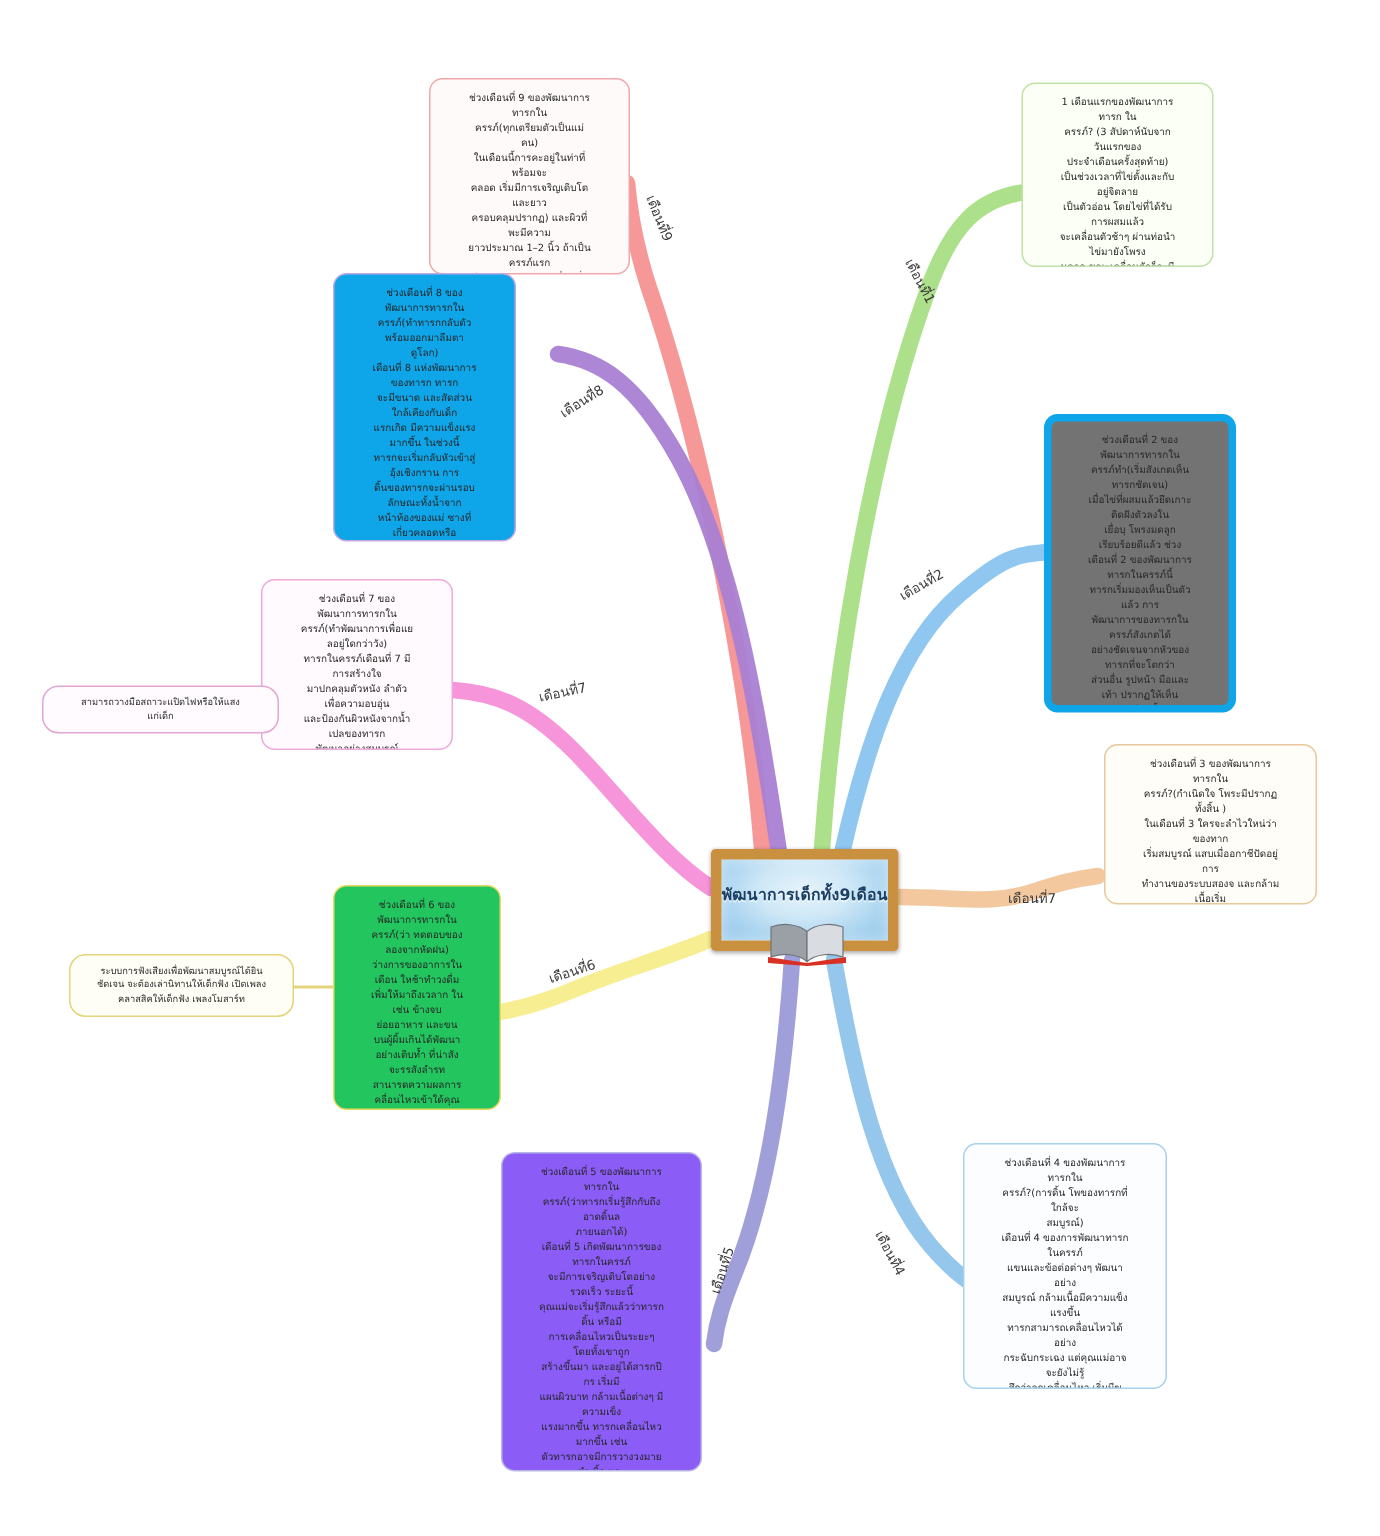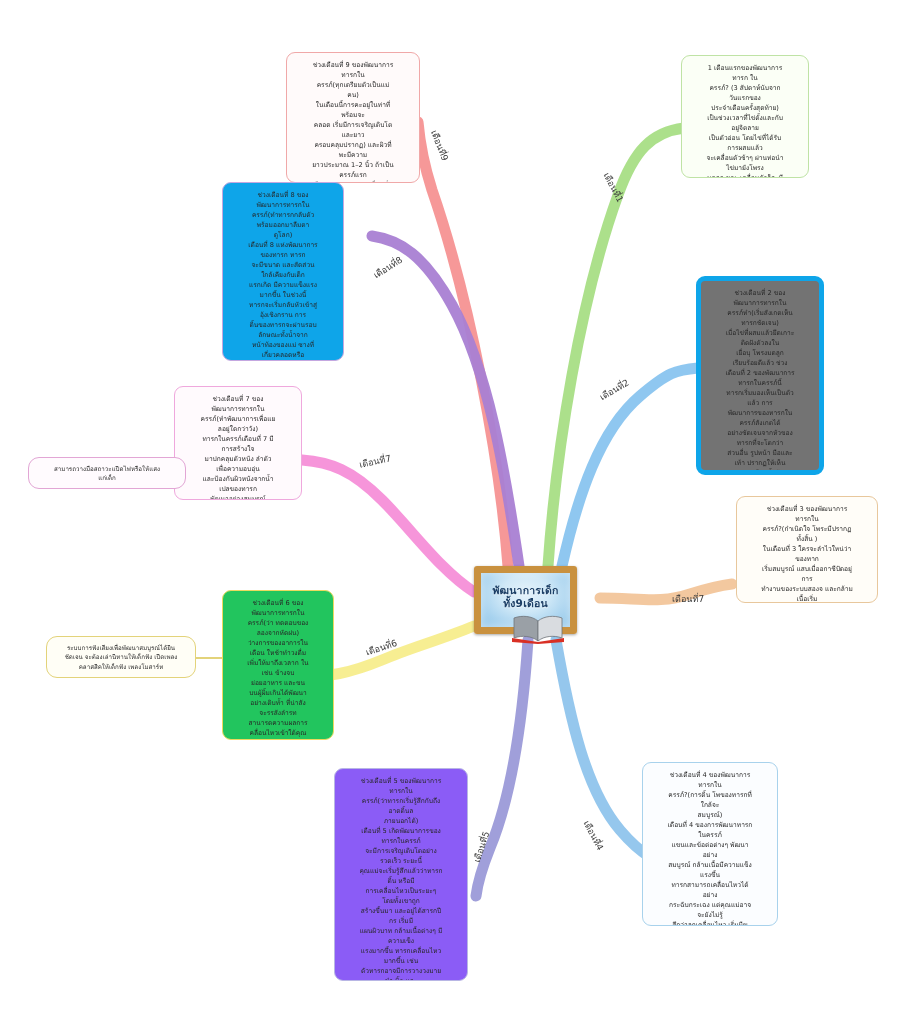--- a/index.html
+++ b/index.html
@@ -10,21 +10,21 @@
     overflow:hidden;
     position:relative;
   }
   #canvas{position:absolute;left:0;top:0;width:920px;height:1024px;}
   svg.branches{position:absolute;left:0;top:0;width:920px;height:1024px;}
 
   
   .center-node{
     position:absolute;
     left:474px;top:566px;
-    width:103px;height:68px;
+    width:125px;height:68px;
     border:7px solid #c9913f;
     border-radius:3px;
     background:radial-gradient(ellipse at 50% 38%, #e6f3fb 0%, #cfe8f7 38%, #a8d3ef 72%, #8ec4e8 100%);
     box-shadow:0 1px 3px rgba(0,0,0,.35), inset 0 0 10px rgba(255,255,255,.55);
     box-sizing:border-box;
     display:flex;align-items:center;justify-content:center;
     z-index:40;
   }
   .center-node .ctitle{
     font-size:10.5px;color:#1c3f66;font-weight:bold;

